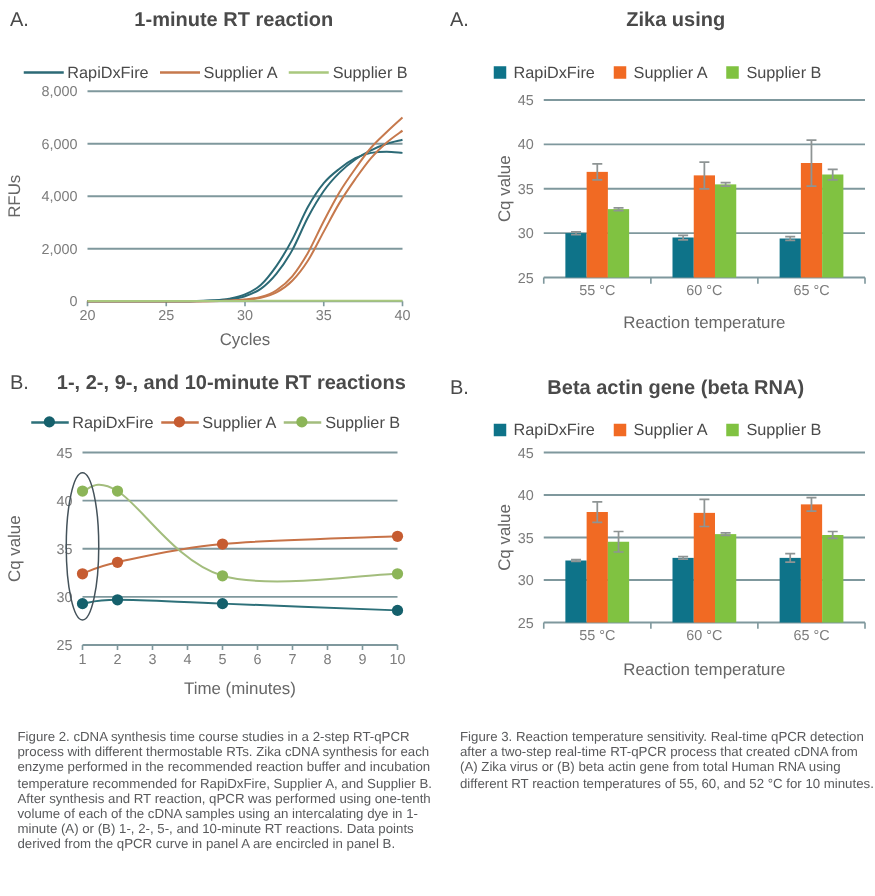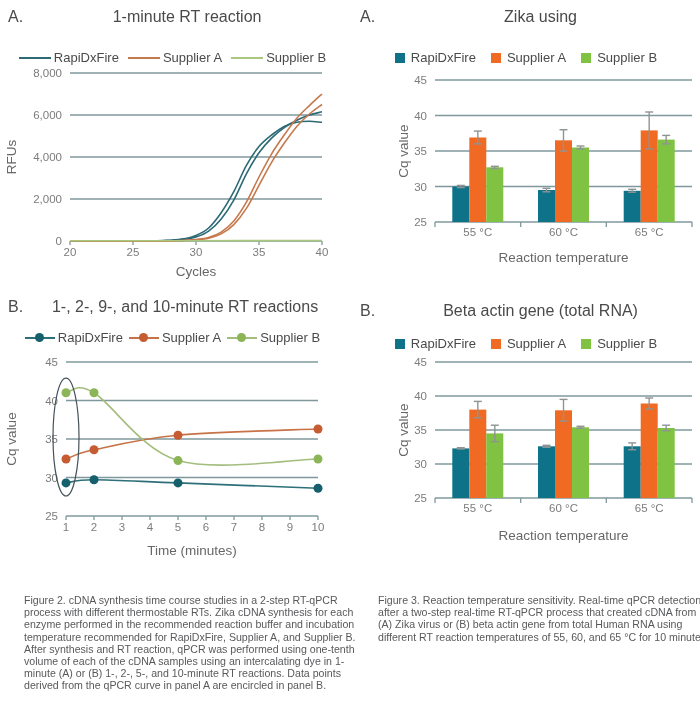--- a/index.html
+++ b/index.html
@@ -7,40 +7,40 @@
           font-family:"Liberation Sans",sans-serif;overflow:hidden;}
   .panel{position:absolute;}
   #panel-rt1{left:0;top:8px;width:345px;height:286px;}
   #panel-zika{left:352px;top:8px;width:348px;height:286px;}
   #panel-timecourse{left:0;top:294px;width:345px;height:284px;}
   #panel-beta{left:352px;top:294px;width:348px;height:284px;}
   .head{position:absolute;left:8px;right:6px;top:0;display:flex;gap:12px;
         font-size:16px;color:#4a4a4a;}
   #panel-beta .head{top:8px;}
   #panel-timecourse .head{top:4px;gap:8px;}
-  .ptitle{flex:1;text-align:center;}
+  .ptitle{flex:1;text-align:center;font-weight:bold;}
   .legend{position:absolute;left:0;width:100%;display:flex;justify-content:center;
           align-items:center;gap:15px;}
   #panel-rt1 .legend{top:42px;gap:9px;}
   #panel-zika .legend{top:42px;}
   #panel-timecourse .legend{top:36px;gap:6px;}
   #panel-beta .legend{top:42px;}
   .legend-item{display:flex;align-items:center;gap:6px;font-size:13px;color:#4a4a4a;white-space:nowrap;}
   #panel-rt1 .legend-item,#panel-timecourse .legend-item{gap:3px;}
   .sw-line{display:inline-block;width:32px;height:2px;}
   .sw-square{display:inline-block;width:10px;height:10px;}
   .sw-linedot{display:inline-block;width:30px;height:2px;position:relative;}
   .sw-dot{position:absolute;width:9px;height:9px;border-radius:50%;left:10px;top:-3.5px;}
   .chart{position:absolute;left:0;}
   #chart-rt1{top:50px;}
   #chart-zika{top:58px;}
   #chart-timecourse{top:58px;}
   #chart-beta{top:58px;}
   svg{font-family:"Liberation Sans",sans-serif;}
-  .caption{position:absolute;top:578px;margin:16px;font-size:10.6px;line-height:12.2px;
+  .caption{position:absolute;top:578px;margin:6px;font-size:10.6px;line-height:12.2px;
            color:#58595b;}
   #cap-fig2{left:8px;width:332px;}
   #cap-fig3{left:362px;width:332px;}
 </style>
 </head>
 <body>
 
 <div class="figure">
 
   <section class="panel" id="panel-rt1">
@@ -280,21 +280,21 @@
         </g>
         <ellipse cx="66.0" cy="85.1" rx="13" ry="58.9" fill="none" stroke="#44525a" stroke-width="1.2"></ellipse>
         <text x="192.0" y="203" text-anchor="middle" font-size="13.5" fill="#676767">Time (minutes)</text>
         <text x="16" y="87.0" text-anchor="middle" font-size="13.5" fill="#676767" transform="rotate(-90 16 87)">Cq value</text>
       </svg>
   </section>
 
   <section class="panel" id="panel-beta">
     <div class="head">
       <span>B.</span>
-      <span class="ptitle">Beta actin gene (total RNA)</span>
+      <span class="ptitle">Beta actin gene (beta RNA)</span>
     </div>
     <div class="legend" id="legend-beta">
         <span class="legend-item">
           <span class="sw-square" style="background: rgb(14, 115, 137);"></span>
           <span class="legend-text">RapiDxFire</span>
         </span>
         <span class="legend-item">
           <span class="sw-square" style="background: rgb(241, 106, 35);"></span>
           <span class="legend-text">Supplier A</span>
         </span>
@@ -374,15 +374,15 @@
           <line x1="314.1666666666667" y1="73.2" x2="314.1666666666667" y2="78.7"></line>
           <line x1="310.1666666666667" y1="73.2" x2="318.1666666666667" y2="73.2"></line>
           <line x1="310.1666666666667" y1="78.7" x2="318.1666666666667" y2="78.7"></line>
         </g>
         <text x="211.5" y="188" text-anchor="middle" font-size="13.5" fill="#676767">Reaction temperature</text>
         <text x="56" y="78.0" text-anchor="middle" font-size="13.5" fill="#676767" transform="rotate(-90 56 78)">Cq value</text>
       </svg>
   </section>
 
   <p class="caption" id="cap-fig2">Figure 2. cDNA synthesis time course studies in a 2-step RT-qPCR process with different thermostable RTs. Zika cDNA synthesis for each enzyme performed in the recommended reaction buffer and incubation temperature recommended for RapiDxFire, Supplier A, and Supplier B. After synthesis and RT reaction, qPCR was performed using one-tenth volume of each of the cDNA samples using an intercalating dye in 1-minute (A) or (B) 1-, 2-, 5-, and 10-minute RT reactions. Data points derived from the qPCR curve in panel A are encircled in panel B.</p>
-  <p class="caption" id="cap-fig3">Figure 3. Reaction temperature sensitivity. Real-time qPCR detection after a two-step real-time RT-qPCR process that created cDNA from (A) Zika virus or (B) beta actin gene from total Human RNA using different RT reaction temperatures of 55, 60, and 65 °C for 10 minutes.</p>
+  <p class="caption" id="cap-fig3">Figure 3. Reaction temperature sensitivity. Real-time qPCR detection after a two-step real-time RT-qPCR process that created cDNA from (A) Zika virus or (B) beta actin gene from total Human RNA using different RT reaction temperatures of 55, 60, and 52 °C for 10 minutes.</p>
 
 </div>
 
 </body></html>

